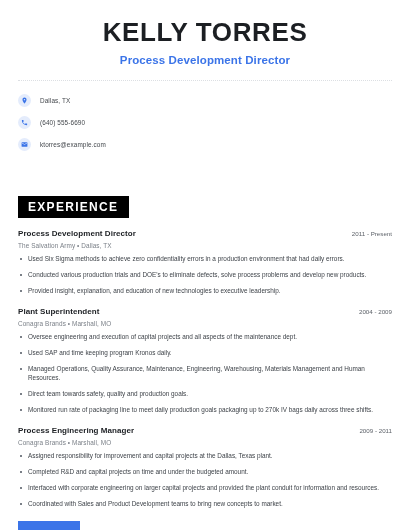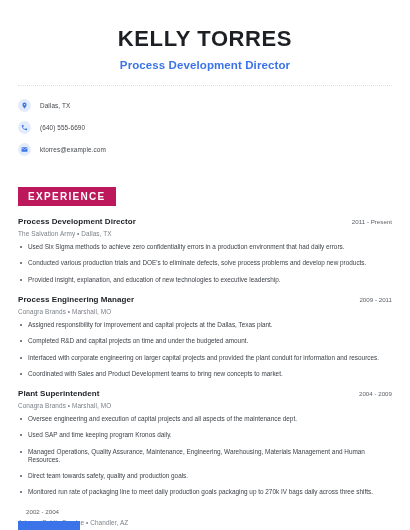--- a/index.html
+++ b/index.html
@@ -23,26 +23,26 @@
     position: relative;
     overflow: hidden;
   }
 
   
   .header {
     text-align: center;
     padding-top: 18px;
   }
   .name {
-    font-size: 22px;
+    font-size: 26px;
     font-weight: bold;
     letter-spacing: 0.6px;
     color: #1c1f23;
     line-height: 1.15;
-    margin: 8px;
+    margin: 0;
   }
   .job-title {
     font-size: 11.5px;
     font-weight: bold;
     color: #3b74e8;
     letter-spacing: 0.1px;
     margin-top: 6px;
   }
 
   .divider {
@@ -76,27 +76,27 @@
   }
   .contact-text {
     font-size: 6.4px;
     color: #44484d;
     letter-spacing: 0.1px;
   }
 
   
   .section-badge {
     display: inline-block;
-    background: #be185d;
+    background: #000000;
     color: #ffffff;
-    font-size: 10px;
+    font-size: 12px;
     font-weight: bold;
     letter-spacing: 1.3px;
     padding: 4px 11px 4px 10px;
-    margin-top: 22px;
+    margin-top: 36px;
   }
 
   
   .job {
     margin-top: 11px;
   }
   .job-head {
     display: flex;
     justify-content: space-between;
     align-items: baseline;
@@ -206,49 +206,49 @@
       <div class="job-company">The Salvation Army  •  Dallas, TX</div>
       <ul class="bullets">
         <li>Used Six Sigma methods to achieve zero confidentiality errors in a production environment that had daily errors.</li>
         <li>Conducted various production trials and DOE's to eliminate defects, solve process problems and develop new products.</li>
         <li>Provided insight, explanation, and education of new technologies to executive leadership.</li>
       </ul>
     </div>
 
     <div class="job">
       <div class="job-head">
-        <span class="job-role">Process Engineering Manager</span>
-        <span class="job-dates">2009 - 2011</span>
-      </div>
-      <div class="job-company">Conagra Brands  •  Marshall, MO</div>
-      <ul class="bullets">
-        <li>Assigned responsibility for improvement and capital projects at the Dallas, Texas plant.</li>
-        <li>Completed R&amp;D and capital projects on time and under the budgeted amount.</li>
-        <li>Interfaced with corporate engineering on larger capital projects and provided the plant conduit for information and resources.</li>
-        <li>Coordinated with Sales and Product Development teams to bring new concepts to market.</li>
-      </ul>
-    </div>
-
-    <div class="job">
-      <div class="job-head">
         <span class="job-role">Plant Superintendent</span>
         <span class="job-dates">2004 - 2009</span>
       </div>
       <div class="job-company">Conagra Brands  •  Marshall, MO</div>
       <ul class="bullets">
         <li>Oversee engineering and execution of capital projects and all aspects of the maintenance dept.</li>
         <li>Used SAP and time keeping program Kronos daily.</li>
         <li>Managed Operations, Quality Assurance, Maintenance, Engineering, Warehousing, Materials Management and Human Resources.</li>
         <li>Direct team towards safety, quality and production goals.</li>
         <li>Monitored run rate of packaging line to meet daily production goals packaging up to 270k IV bags daily across three shifts.</li>
       </ul>
     </div>
 
     <div class="job">
       <div class="job-head">
+        <span class="job-role">Process Engineering Manager</span>
+        <span class="job-dates">2009 - 2011</span>
+      </div>
+      <div class="job-company">Conagra Brands  •  Marshall, MO</div>
+      <ul class="bullets">
+        <li>Assigned responsibility for improvement and capital projects at the Dallas, Texas plant.</li>
+        <li>Completed R&amp;D and capital projects on time and under the budgeted amount.</li>
+        <li>Interfaced with corporate engineering on larger capital projects and provided the plant conduit for information and resources.</li>
+        <li>Coordinated with Sales and Product Development teams to bring new concepts to market.</li>
+      </ul>
+    </div>
+
+    <div class="job">
+      <div class="job-head">
         <span class="job-dates">2002 - 2004</span>
       </div>
       <div class="job-company">Arizona Public Service  •  Chandler, AZ</div>
       <ul class="bullets">
         <li>Coordinated and conducted a Kaizen Event and a Level One TPM Event.</li>
 
       </ul>
     </div>
 
   </div>

